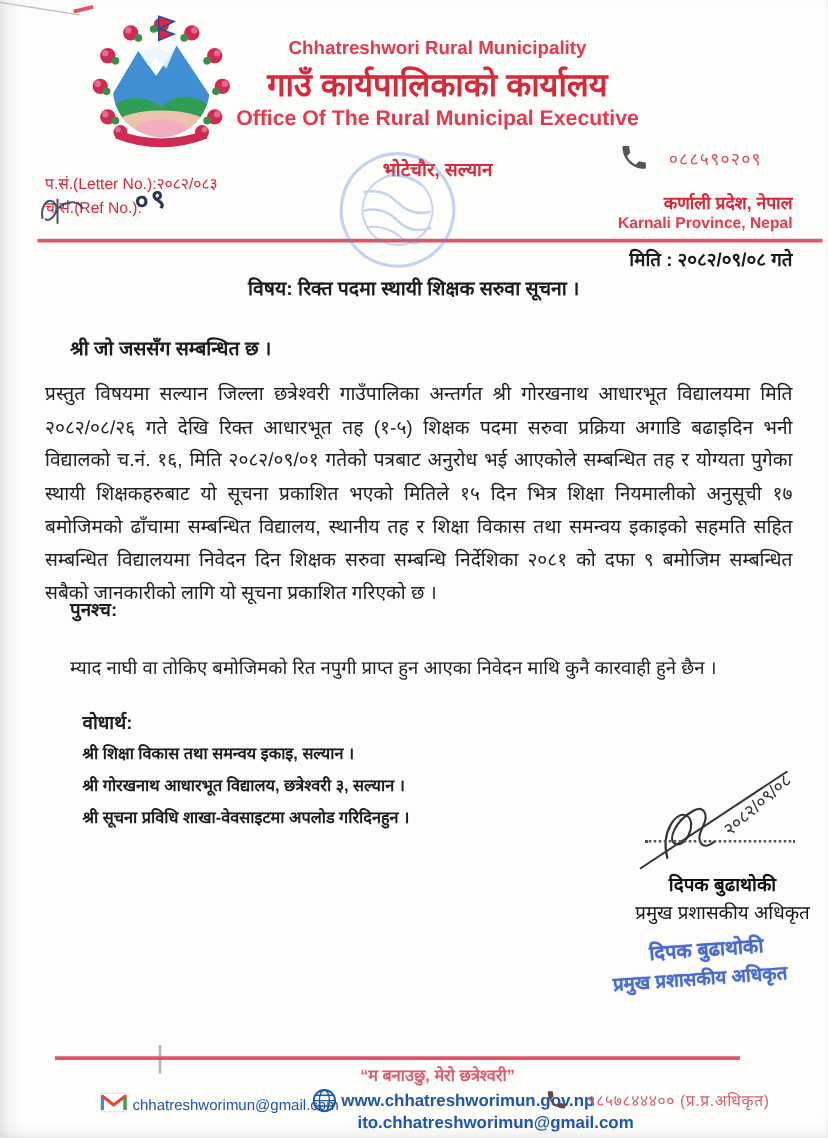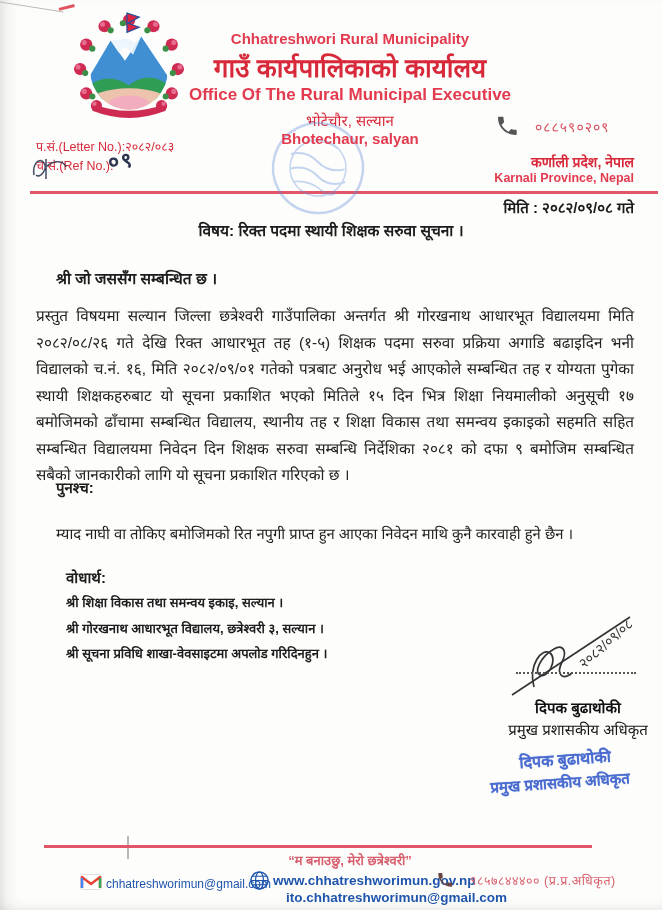--- a/index.html
+++ b/index.html
@@ -18,21 +18,21 @@
   .corner-red{left:58px;top:0;width:16px;height:9px;border-bottom:3px solid #d8293a;transform:rotate(-14deg);opacity:.8;}
   .edge-line{left:-6px;top:6px;width:70px;height:1px;background:#bbb;transform:rotate(9deg);}
   .foot-artifact{left:127px;top:836px;width:2px;height:23px;background:#9a9a9a;opacity:.7;}
 
   
   .titles{left:150px;top:28px;width:400px;text-align:center;color:var(--header-red);}
   .t-np1{font-size:22px;font-weight:600;}
   .t-en1{font-size:15px;font-weight:bold;color:var(--english-red);margin-top:2px;}
   .t-np2{font-size:26px;font-weight:600;margin-top:2px;}
   .t-en2{font-size:17px;font-weight:bold;color:var(--english-red);}
-  .t-np3{font-size:15px;font-weight:400;margin-top:5px;}
+  .t-np3{font-size:15px;font-weight:700;margin-top:20px;}
   .t-en3{font-size:15px;font-weight:bold;color:var(--english-red);position:relative;z-index:2;}
 
   .phone-top{left:495px;top:114px;display:flex;align-items:center;gap:16px;}
   .phone-top .num{font-size:14px;color:var(--phone-red);letter-spacing:1px;}
 
   .letterno{left:36px;top:138px;color:var(--header-red);font-size:12.5px;line-height:19px;}
   .refrow{position:relative;}
   .hand-ref{position:absolute;left:72px;top:-6px;font-size:21px;color:#2c3550;transform:rotate(-7deg);font-weight:600;letter-spacing:2px;}
   .hand-squiggle{position:absolute;left:-6px;top:-8px;}
 
@@ -159,21 +159,20 @@
         </g>
     </g>
     <path d="M52,1 L52,20 L64,15 L53,11 L64,5 Z" fill="#dc2440" stroke="#1f4fa0" stroke-width="1.2"></path>
   </svg>
 
   <div class="abs titles">
     <div class="t-en1">Chhatreshwori Rural Municipality</div>
     <div class="t-np2">गाउँ  कार्यपालिकाको कार्यालय</div>
     <div class="t-en2">Office Of The Rural Municipal Executive</div>
     <div class="t-np3">भोटेचौर, सल्यान</div>
-    <div class="t-en3">Bhotechaur, salyan</div>
   </div>
 
   <svg class="abs seal" width="100" height="100" viewBox="0 0 100 100">
     <circle cx="50" cy="50" r="45" fill="none" stroke="#6a93dd" stroke-width="2.5"></circle>
     <circle cx="50" cy="50" r="28" fill="none" stroke="#6a93dd" stroke-width="1.5"></circle>
     <path d="M20,44 Q34,36 48,44 T76,44" fill="none" stroke="#6a93dd" stroke-width="2"></path>
     <path d="M24,58 Q38,50 52,58 T80,56" fill="none" stroke="#6a93dd" stroke-width="2"></path>
     <path d="M30,70 Q44,64 58,70 T74,68" fill="none" stroke="#6a93dd" stroke-width="1.6"></path>
     <path d="M34,26 Q48,20 64,26" fill="none" stroke="#6a93dd" stroke-width="1.6"></path>
   </svg>

